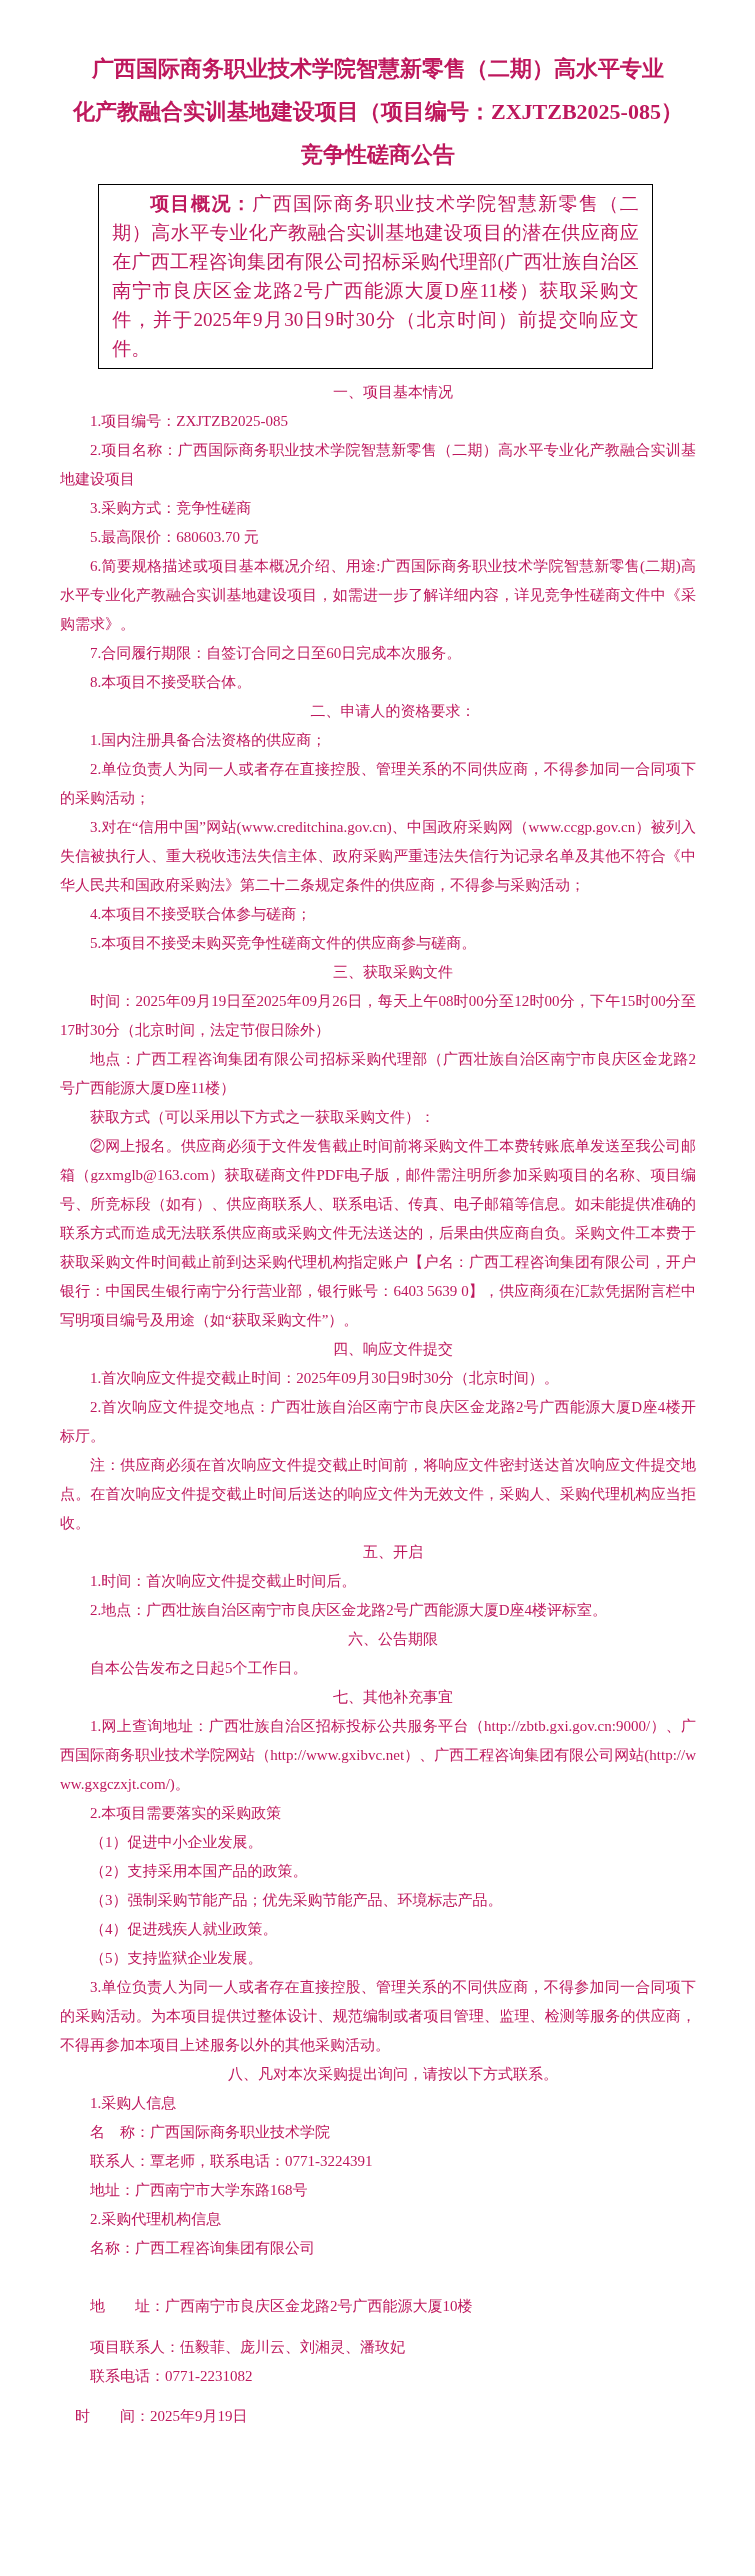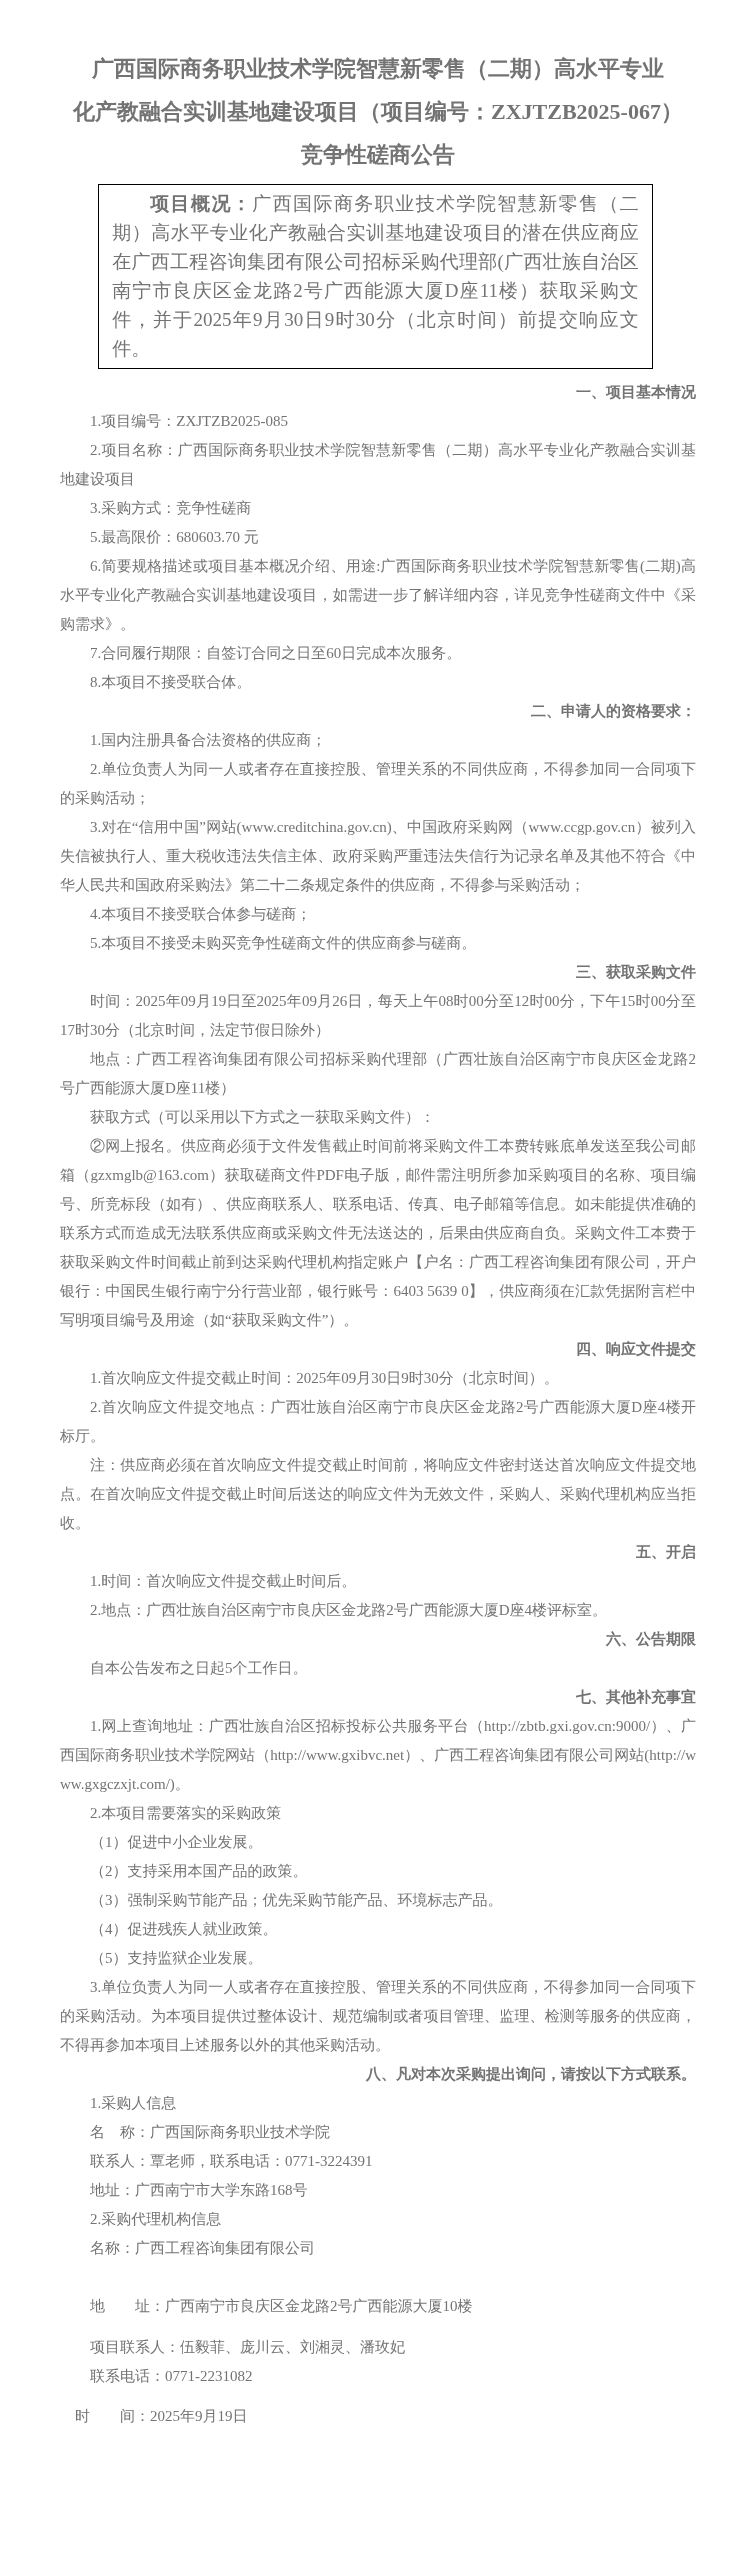--- a/index.html
+++ b/index.html
@@ -7,21 +7,21 @@
     padding: 0;
     background: #ffffff;
   }
   .page {
     width: 756px;
     height: 2576px;
     box-sizing: border-box;
     margin: 0 auto;
     padding: 47px 60px 0 60px;
     background: #ffffff;
-    color: #737373;
+    color: #be185d;
     font-family: "Liberation Serif", "DejaVu Serif", serif;
     overflow: hidden;
   }
   .title {
     margin: 0 0 7.6px 0;
     font-size: 22px;
     font-weight: bold;
     text-align: center;
     line-height: 43px;
   }
@@ -41,35 +41,35 @@
   .overview b { font-weight: bold; }
   #doc-body p {
     margin: 0;
     font-size: 15px;
     line-height: 29px;
     text-align: justify;
     text-indent: 2em;
     word-break: break-all;
   }
   #doc-body p.heading {
-    font-weight: bold;
-    text-align: right;
+    font-weight: normal;
+    text-align: center;
   }
   #doc-body p.gl { margin-top: 29px; }
   #doc-body p.gs { margin-top: 11.3px; }
   #doc-body p.ind1 { text-indent: 1em; }
 </style>
 </head>
 <body>
 
 <div class="page">
 
   <h1 class="title">
     <span class="title-line">广西国际商务职业技术学院智慧新零售（二期）高水平专业</span>
-    <span class="title-line">化产教融合实训基地建设项目（项目编号：ZXJTZB2025-067）</span>
+    <span class="title-line">化产教融合实训基地建设项目（项目编号：ZXJTZB2025-085）</span>
     <span class="title-line">竞争性磋商公告</span>
   </h1>
 
   <div class="overview-box">
     <p class="overview"><b>项目概况：</b><span>广西国际商务职业技术学院智慧新零售（二期）高水平专业化产教融合实训基地建设项目的潜在供应商应在广西工程咨询集团有限公司招标采购代理部(广西壮族自治区南宁市良庆区金龙路2号广西能源大厦D座11楼）获取采购文件，并于2025年9月30日9时30分（北京时间）前提交响应文件。</span></p>
   </div>
 
   <div id="doc-body">
       <p class="heading">一、项目基本情况</p>
       <p class="body">1.项目编号：ZXJTZB2025-085</p>

